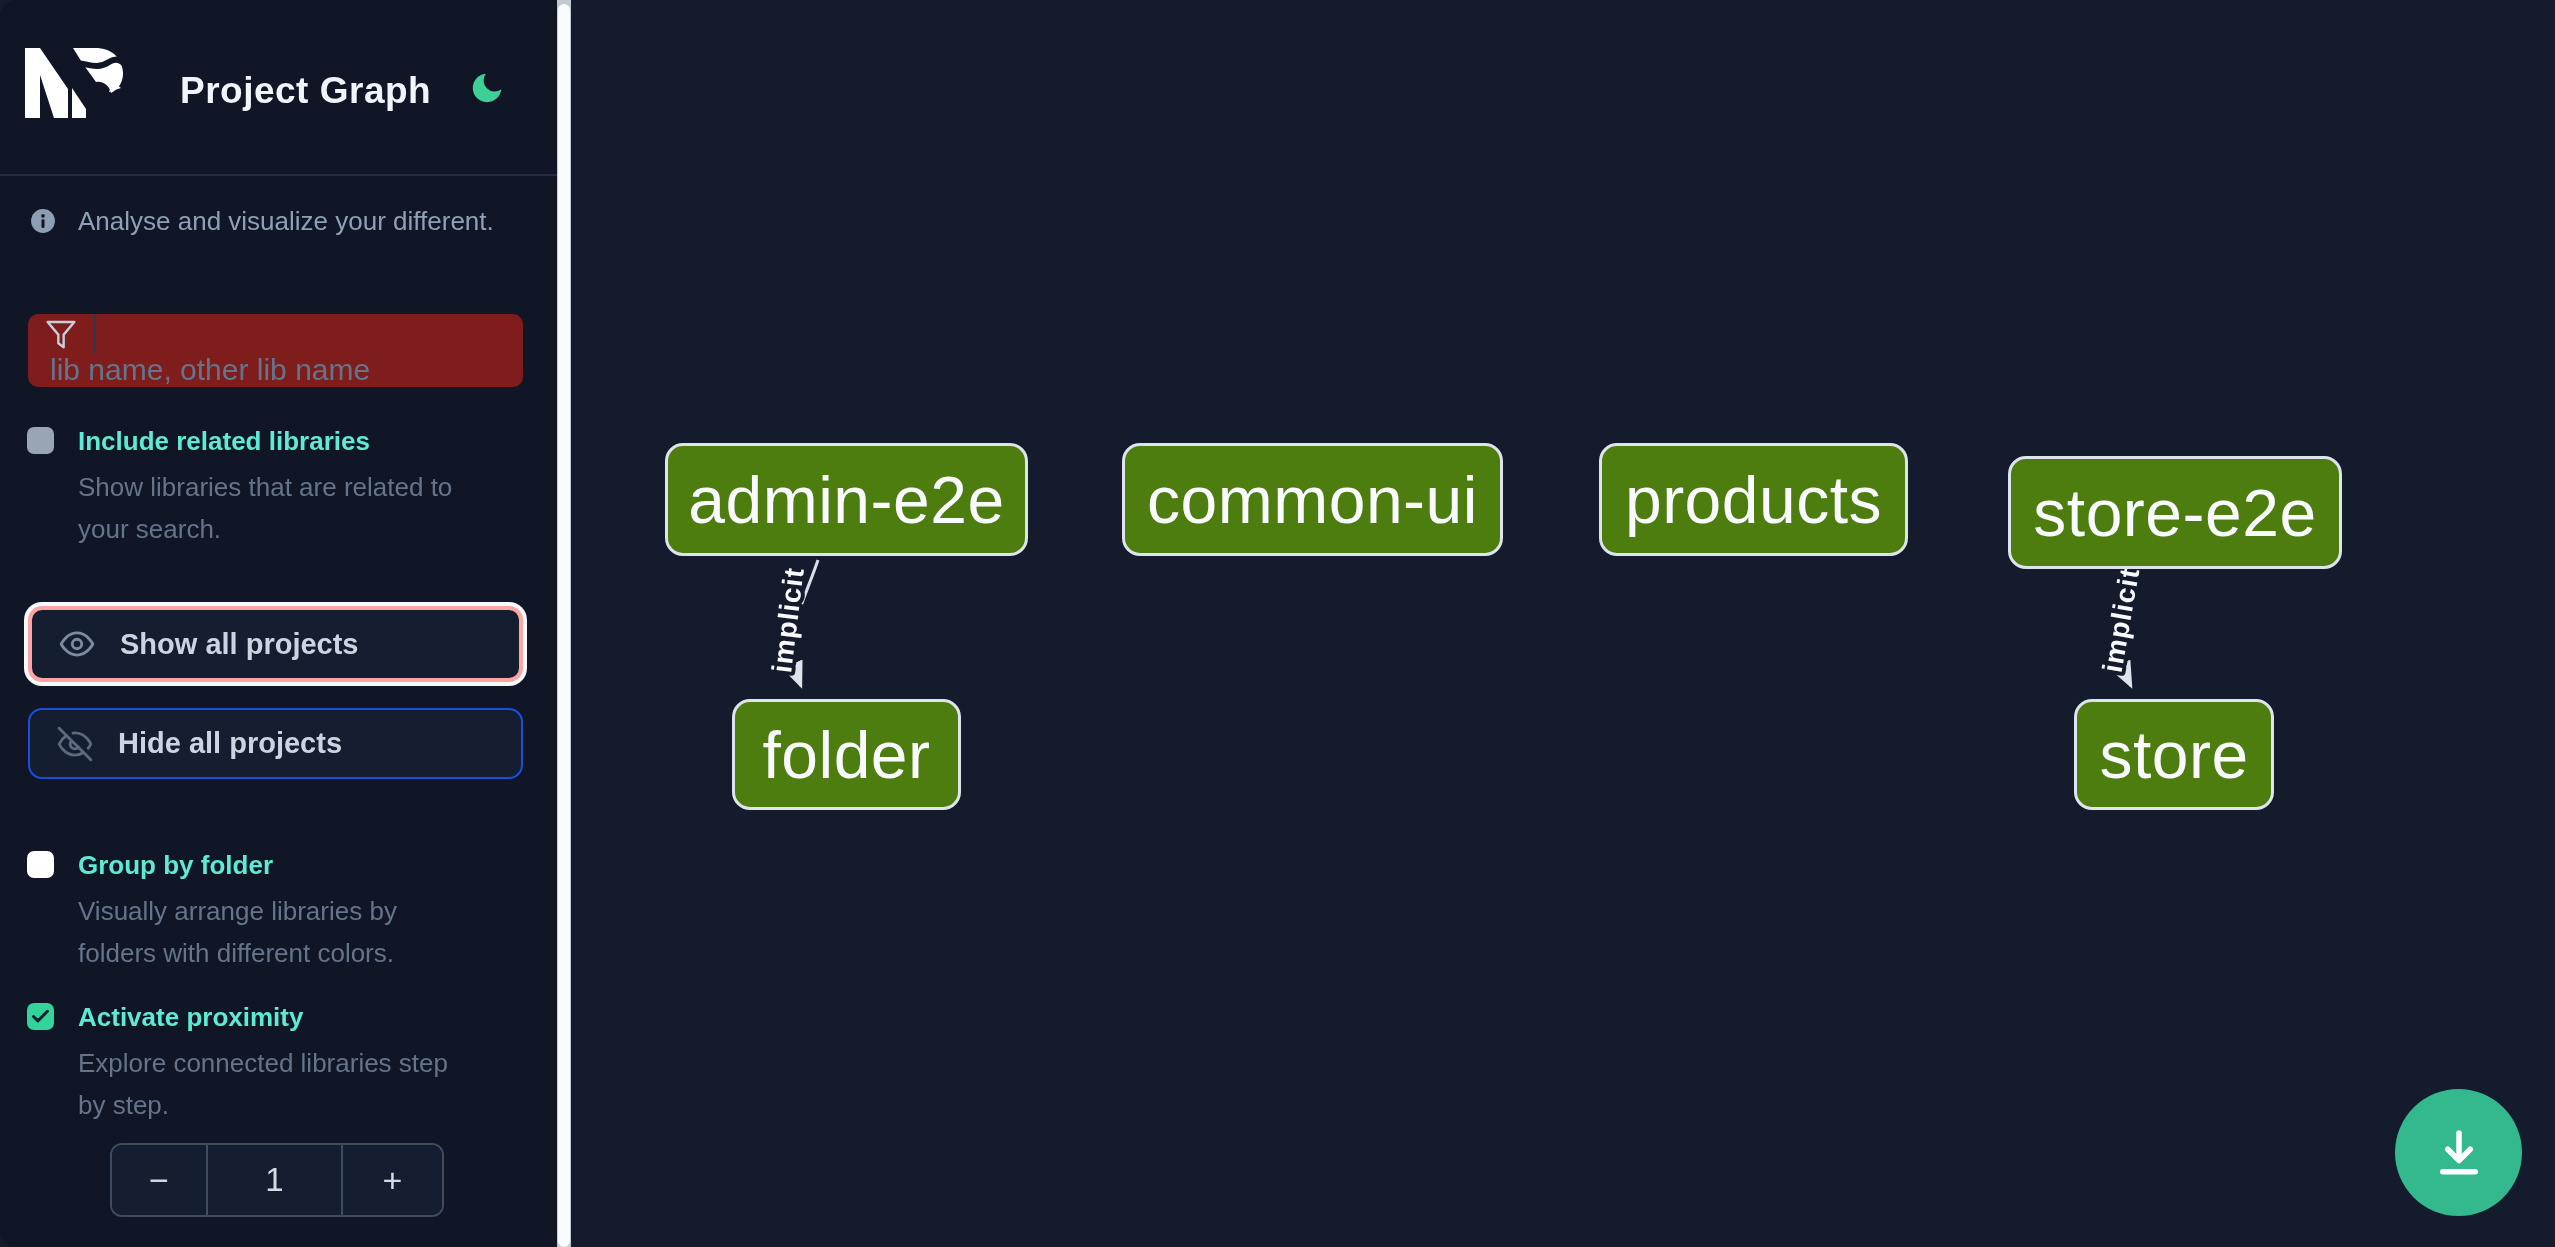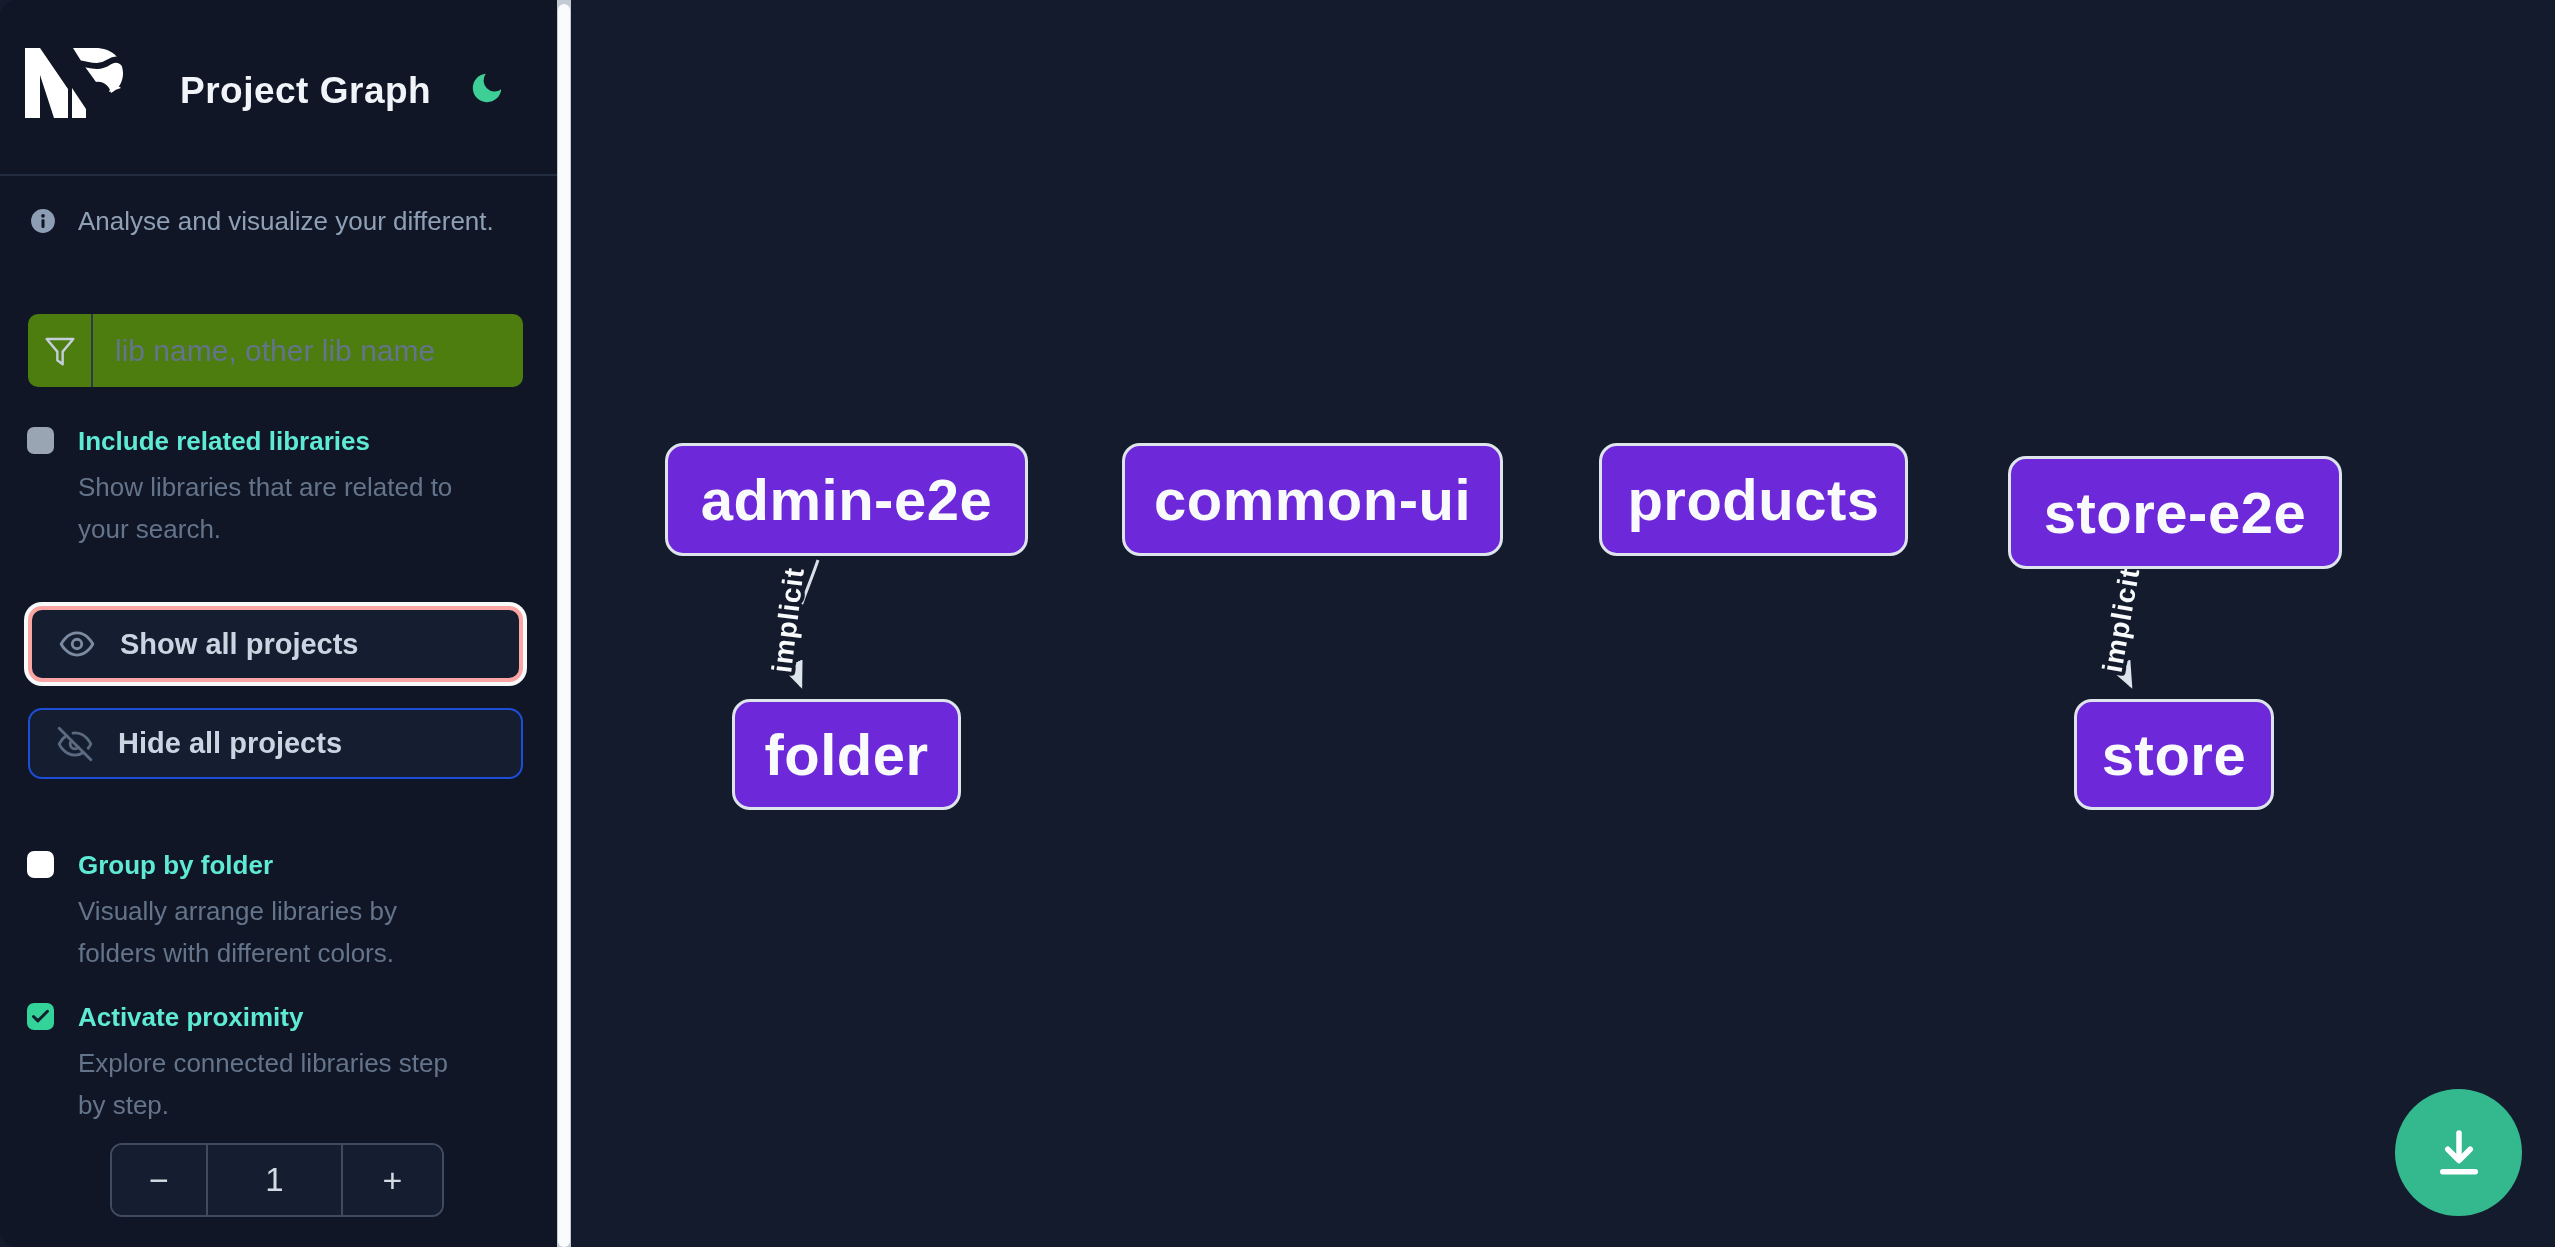--- a/index.html
+++ b/index.html
@@ -12,21 +12,21 @@
   .brand { position:absolute; left:0; top:0; width:557px; height:176px; border-bottom:2px solid #232d3f; }
   .logo { position:absolute; left:25px; top:48px; width:100px; height:70px; }
   .title { position:absolute; left:180px; top:70px; font-size:37px; font-weight:700; color:#f1f5f9; letter-spacing:.5px; }
   .theme { position:absolute; left:466px; top:68px; width:42px; height:42px; background:transparent; border:none; cursor:pointer; }
   .theme svg { width:38px; height:38px; }
 
   .tagline { position:absolute; left:30px; top:206px; width:500px; display:flex; gap:22px; align-items:flex-start; }
   .info-ic { flex:0 0 auto; width:26px; height:26px; margin-top:2px; }
   .tagline p { font-size:26px; color:#8fa0b6; line-height:30px; }
 
-  .search { position:absolute; left:28px; top:314px; width:495px; height:73px; background:#4d7c0f; border-radius:10px; display:flex; overflow:hidden; }
+  .search { position:absolute; left:28px; top:314px; width:495px; height:73px; background:#7f1d1d; border-radius:10px; display:flex; overflow:hidden;flex-direction:column; }
   .funnel { width:68px; height:100%; display:flex; align-items:center; justify-content:center; border-right:2px solid #2e3949; }
   .funnel svg { width:32px; height:32px; }
   .search input { flex:1; height:100%; background:transparent; border:none; outline:none; padding:0 22px; font-family:"Liberation Sans",sans-serif; font-size:30px; color:#d0d8e2; }
   .search input::placeholder { color:#64748b; }
 
   .toggle { position:absolute; left:27px; width:480px; }
   .toggle .cb { position:absolute; left:0; top:3px; width:27px; height:27px; border-radius:7px; }
   .cb-silver { background:#9aa5b3; }
   .cb-white  { background:#ffffff; }
   .cb-teal   { background:#34d399; display:flex; align-items:center; justify-content:center; }
@@ -50,21 +50,21 @@
 
   
   .scroll { position:absolute; left:557px; top:0; bottom:0; width:14px; background:#c3cad4; }
   .scroll .thumb { position:absolute; left:1px; right:1px; top:4px; bottom:0; background:#fafbfc; border-radius:7px; }
 
   
   .canvas { position:absolute; left:571px; top:0; right:0; bottom:0; background:#141b2d; }
   .edges { position:absolute; left:0; top:0; }
   .edge { fill:none; stroke:#d9dfe8; stroke-width:3; }
   .edge-label { font-family:"Liberation Sans",sans-serif; font-size:28px; font-weight:700; fill:#f8fafc; stroke:#141b2d; stroke-width:8px; paint-order:stroke; stroke-linejoin:round; letter-spacing:1px; text-anchor:middle; dominant-baseline:central; cursor:pointer; }
-  .node { position:absolute; background:#6d28d9; border:3px solid #dee4ec; border-radius:18px; color:#f8fafc; font-size:58px; letter-spacing:.5px; display:flex; align-items:center; justify-content:center; cursor:pointer;font-weight:bold; }
+  .node { position:absolute; background:#4d7c0f; border:3px solid #dee4ec; border-radius:18px; color:#f8fafc; font-size:66px; letter-spacing:.5px; display:flex; align-items:center; justify-content:center; cursor:pointer; }
 
   .fab { position:absolute; left:1824px; top:1089px; width:127px; height:127px; border-radius:50%; background:#34b98f; border:none; display:flex; align-items:center; justify-content:center; cursor:pointer; }
   .fab svg { width:60px; height:60px; }
 </style>
 </head>
 <body>
 
 <div class="app">
 
   <aside class="sidebar">

